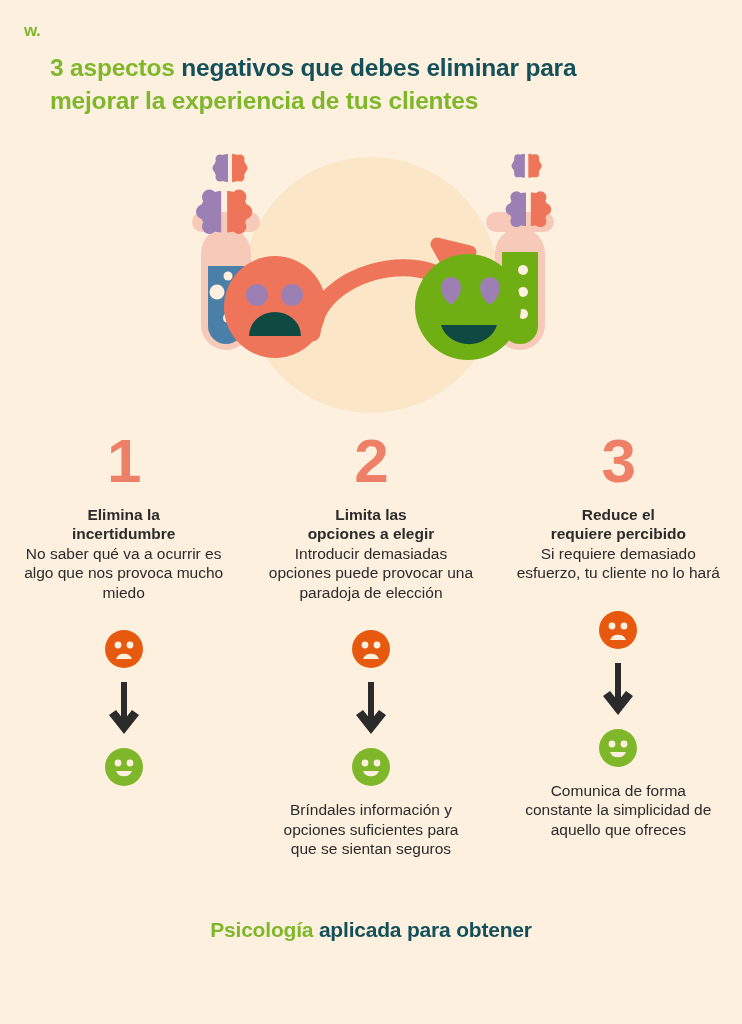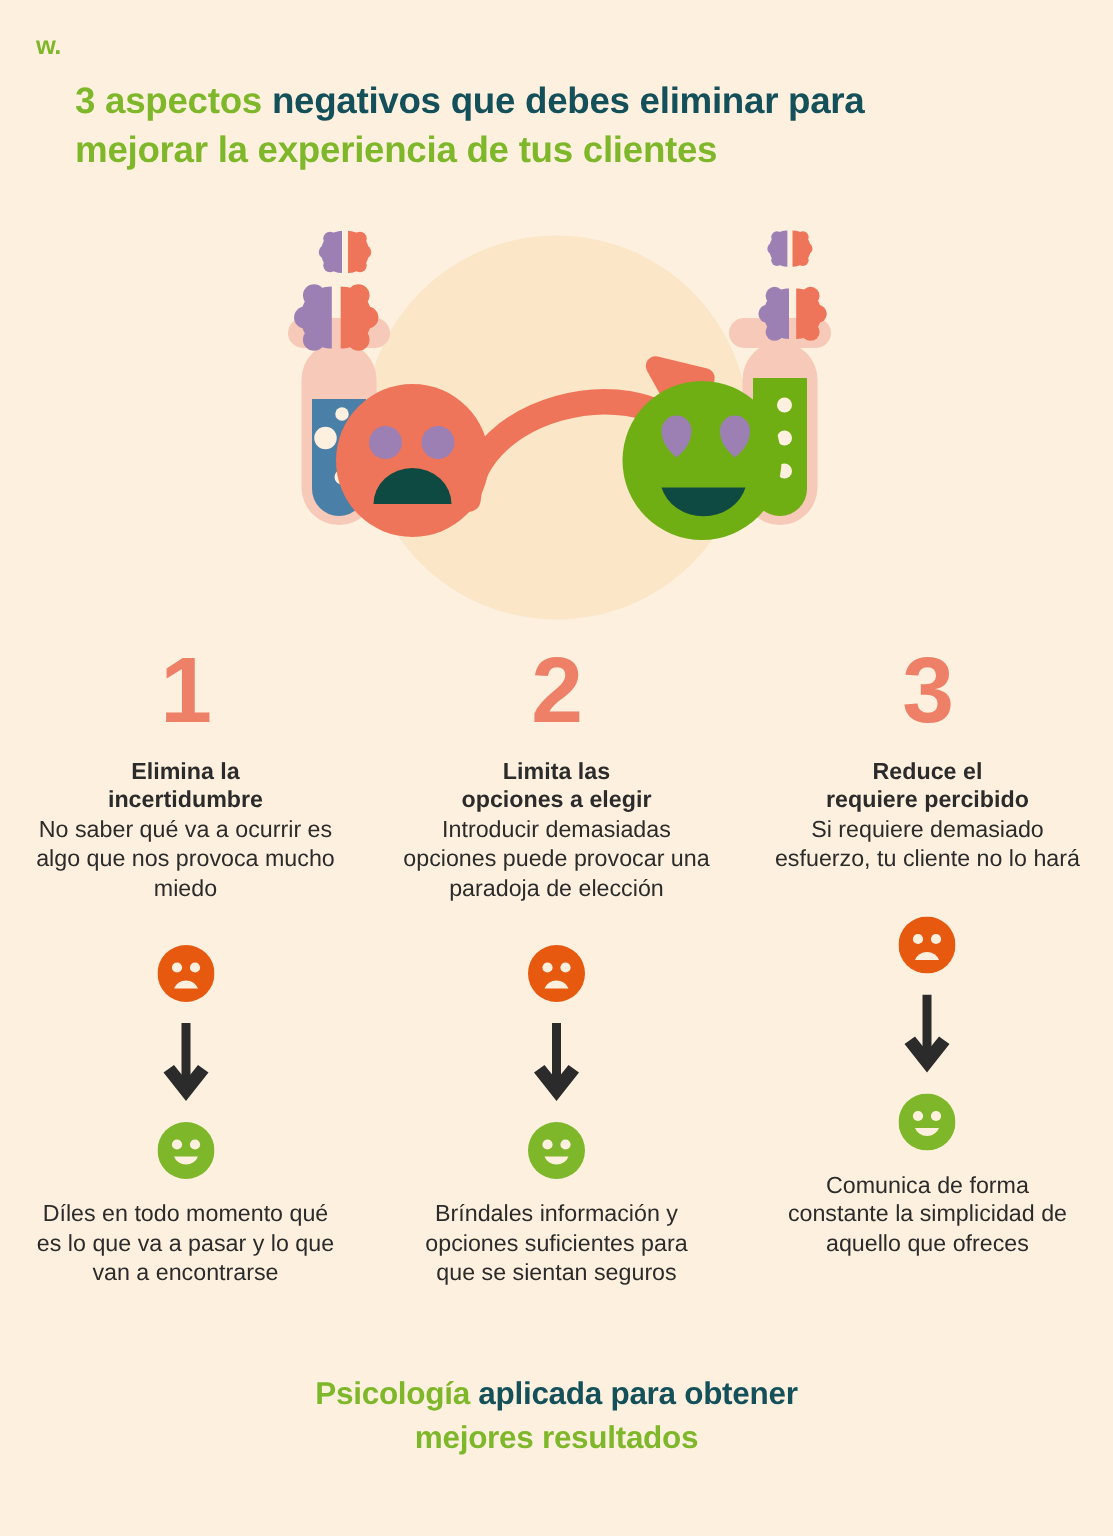--- a/index.html
+++ b/index.html
@@ -193,21 +193,20 @@
           </svg>
         </div>
         <div class="faceRow">
           <svg width="38" height="38" viewBox="0 0 38 38">
             <circle cx="19" cy="19" r="19" fill="#7FB72B"></circle>
             <circle cx="13" cy="15" r="3.4" fill="#FDF0DF"></circle>
             <circle cx="25" cy="15" r="3.4" fill="#FDF0DF"></circle>
             <path d="M11 23 a8.4 7.6 0 0 0 16 0 z" fill="#FDF0DF"></path>
           </svg>
         </div>
-        <div class="outcome">Díles en todo momento qué es lo que va a pasar y lo que van a encontrarse</div>
       </div>
     </div>
 
     <div class="col">
       <div class="col-inner">
         <div class="num">2</div>
         <div class="sub" style="white-space:pre-line">Limita las
 opciones a elegir</div>
         <div class="desc">Introducir demasiadas opciones puede provocar una paradoja de elección</div>
         <div class="faceRow">
@@ -265,16 +264,15 @@
           </svg>
         </div>
         <div class="outcome">Comunica de forma constante la simplicidad de aquello que ofreces</div>
       </div>
     </div>
 
   </div>
 
   <div class="footer">
     <span class="green">Psicología</span><span> aplicada para obtener</span><br>
-    <span class="green">mejores resultados</span>
   </div>
 
 </div>
 
 </body></html>

